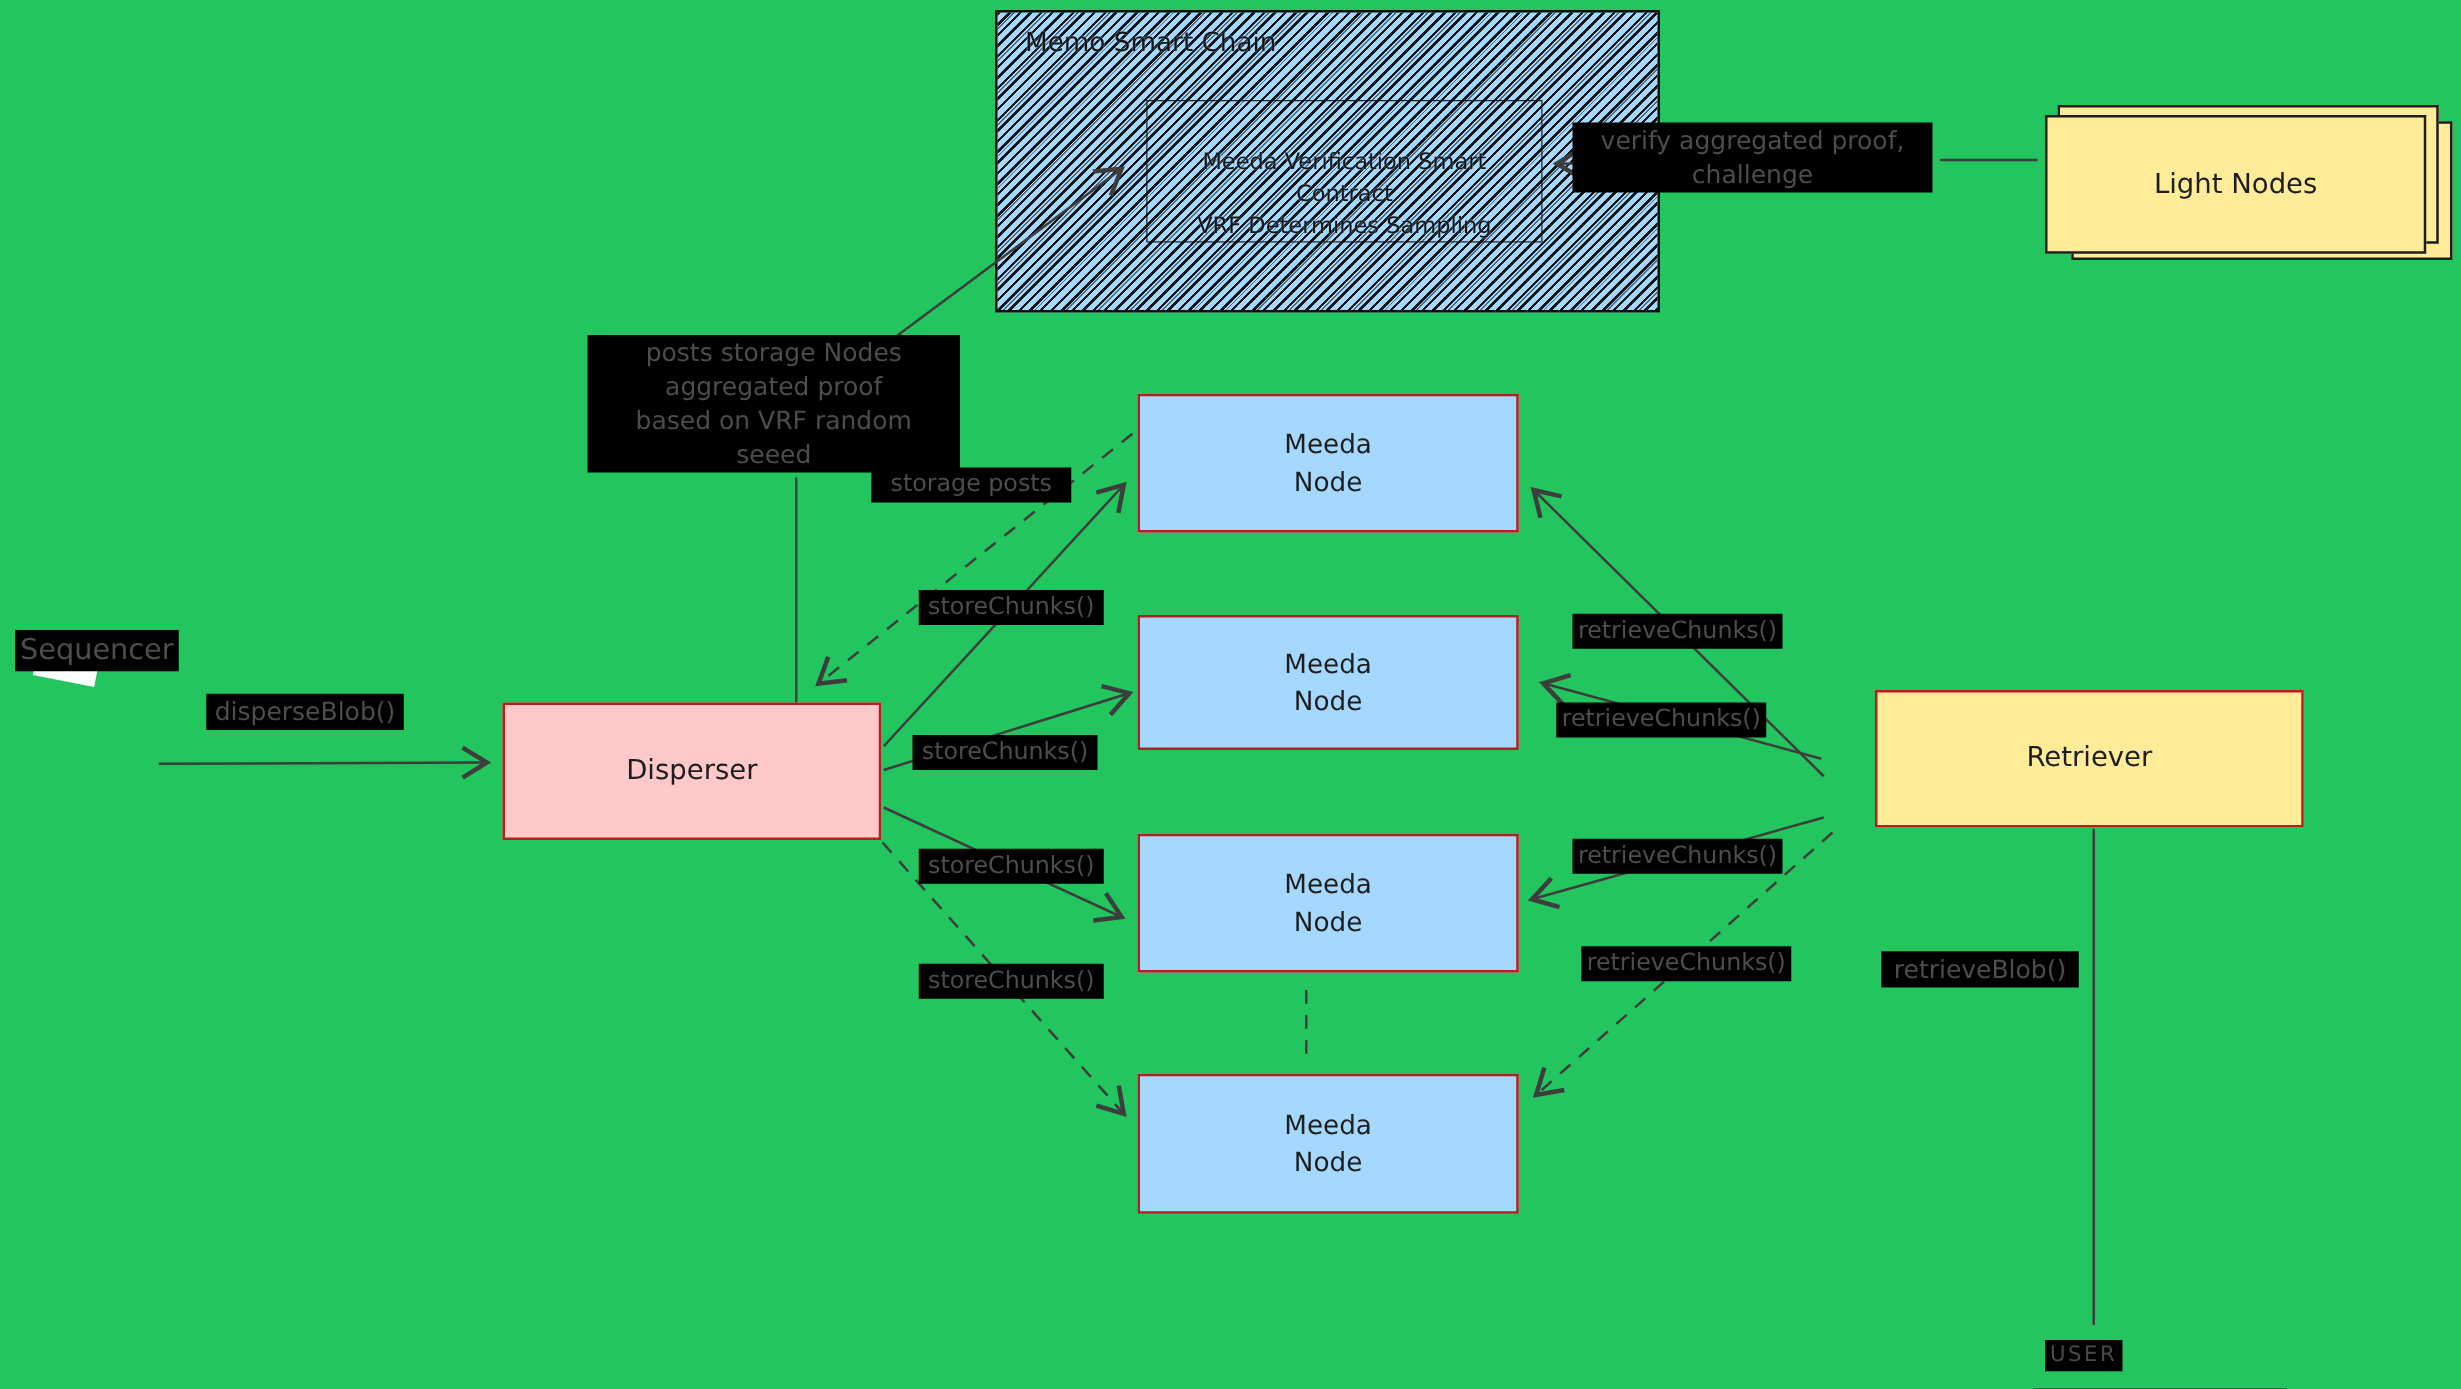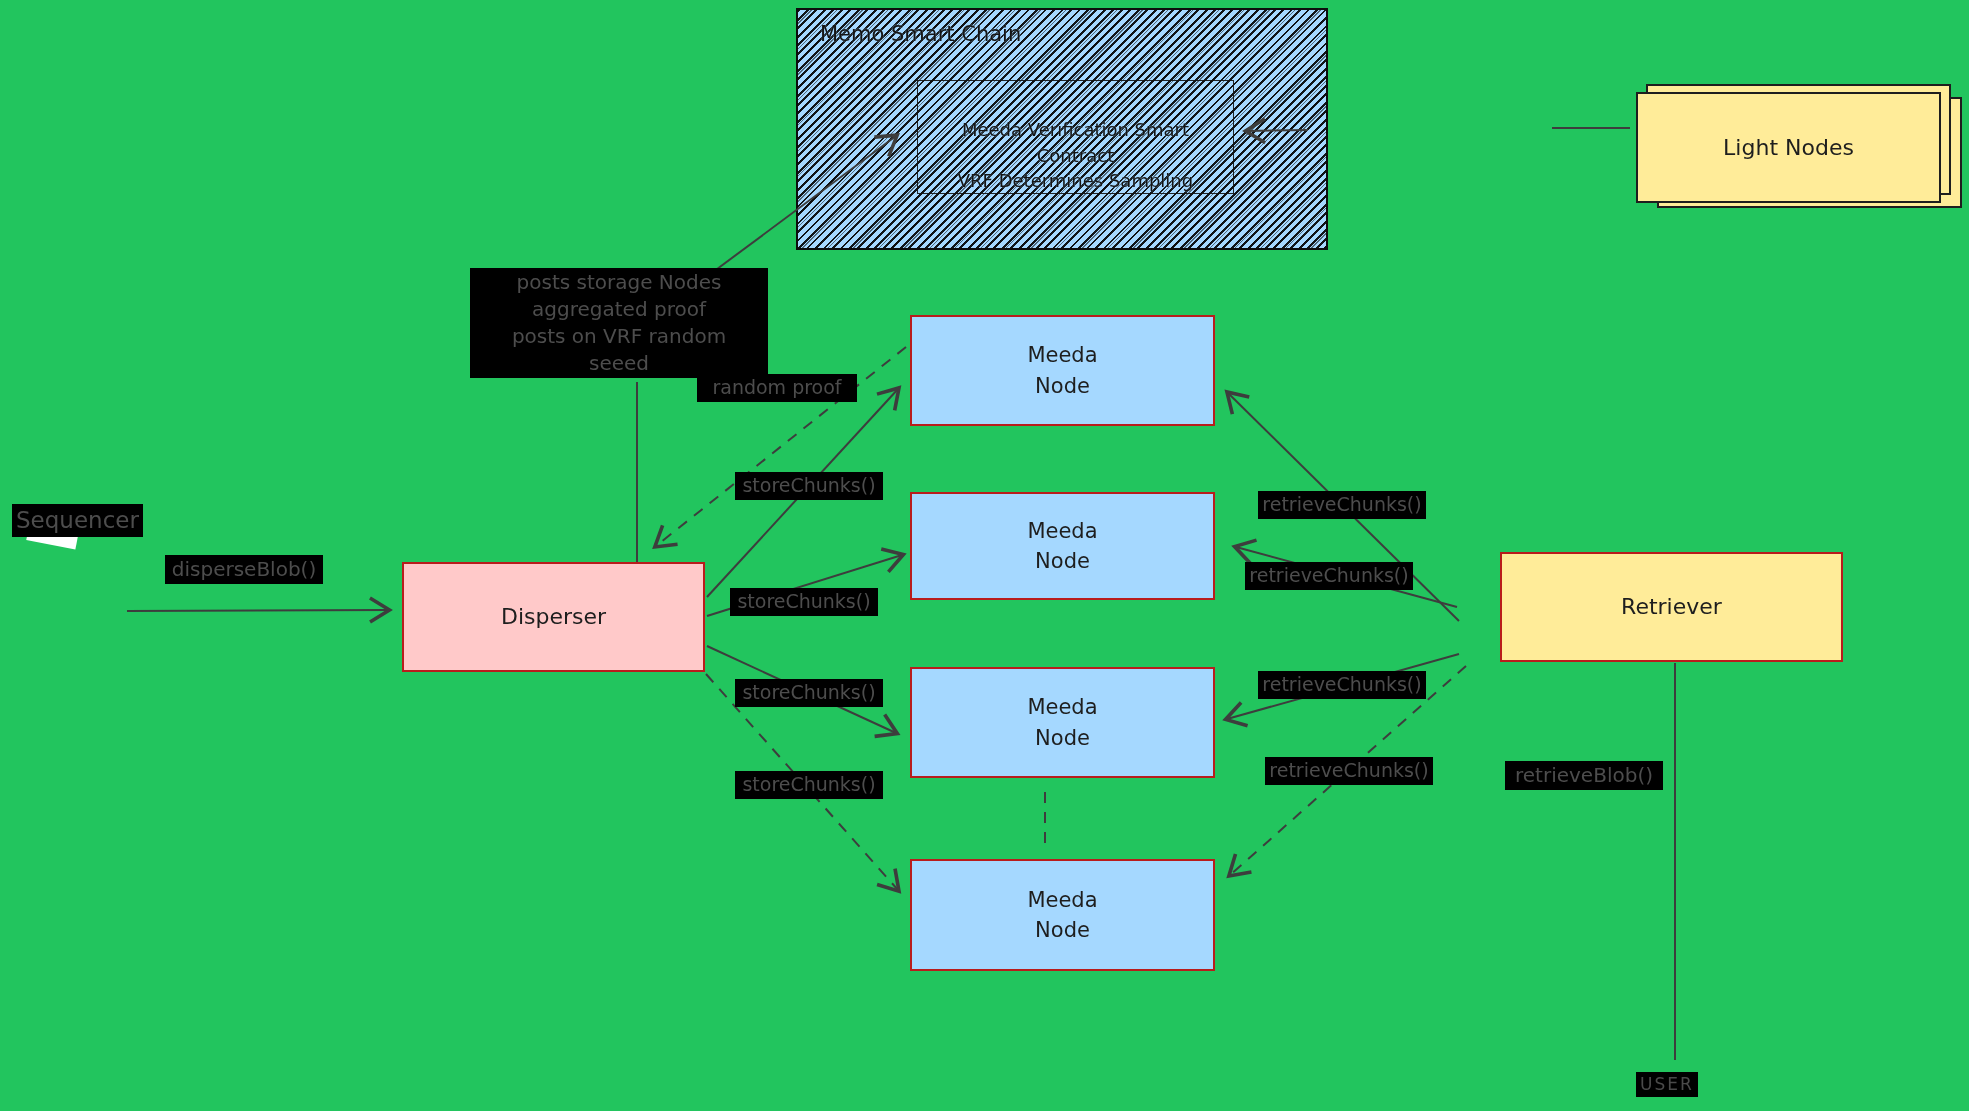--- a/index.html
+++ b/index.html
@@ -128,29 +128,33 @@
       <path class="ar" d="M1457 607 L1236 547" marker-end="url(#ah)"></path>
       <path class="ar" d="M1459 654 L1227 719" marker-end="url(#ah)"></path>
       <path class="ar dash" d="M1466 666 L1230 875" marker-end="url(#ah)"></path>
       <path class="ar" d="M1630 128 L1552 128"></path>
       <path class="ar" d="M1308 130 L1247 131" marker-end="url(#ah)"></path>
       <path class="ar dash" d="M1045 792 L1045 852"></path>
       <path class="ar" d="M1675 663 L1675 1060"></path>
     </g>
   </svg>
 
+  <div class="elabel" style="left:1258px;top:98px;width:280px;font-size:20px;">
+    <span>verify aggregated proof,</span><br>
+    <span>challenge</span>
+  </div>
 
   <div class="elabel" style="left:470px;top:268px;width:290px;font-size:20px;">
     <span>posts storage Nodes</span><br>
     <span>aggregated proof</span><br>
-    <span>posts on VRF random</span><br>
+    <span>based on VRF random</span><br>
     <span>seeed</span>
   </div>
 
-  <div class="elabel" style="left:697px;top:374px;width:152px;">random proof</div>
+  <div class="elabel" style="left:697px;top:374px;width:152px;">storage posts</div>
 
   <div class="elabel" style="left:12px;top:460px;font-size:23px;margin-top:44px;">Sequencer</div>
 
   <div class="elabel" style="left:165px;top:555px;width:150px;font-size:20px;">disperseBlob()</div>
 
   <div class="elabel" style="left:735px;top:472px;width:140px;">storeChunks()</div>
   <div class="elabel" style="left:730px;top:588px;width:140px;">storeChunks()</div>
   <div class="elabel" style="left:735px;top:679px;width:140px;">storeChunks()</div>
   <div class="elabel" style="left:735px;top:771px;width:140px;">storeChunks()</div>
 

